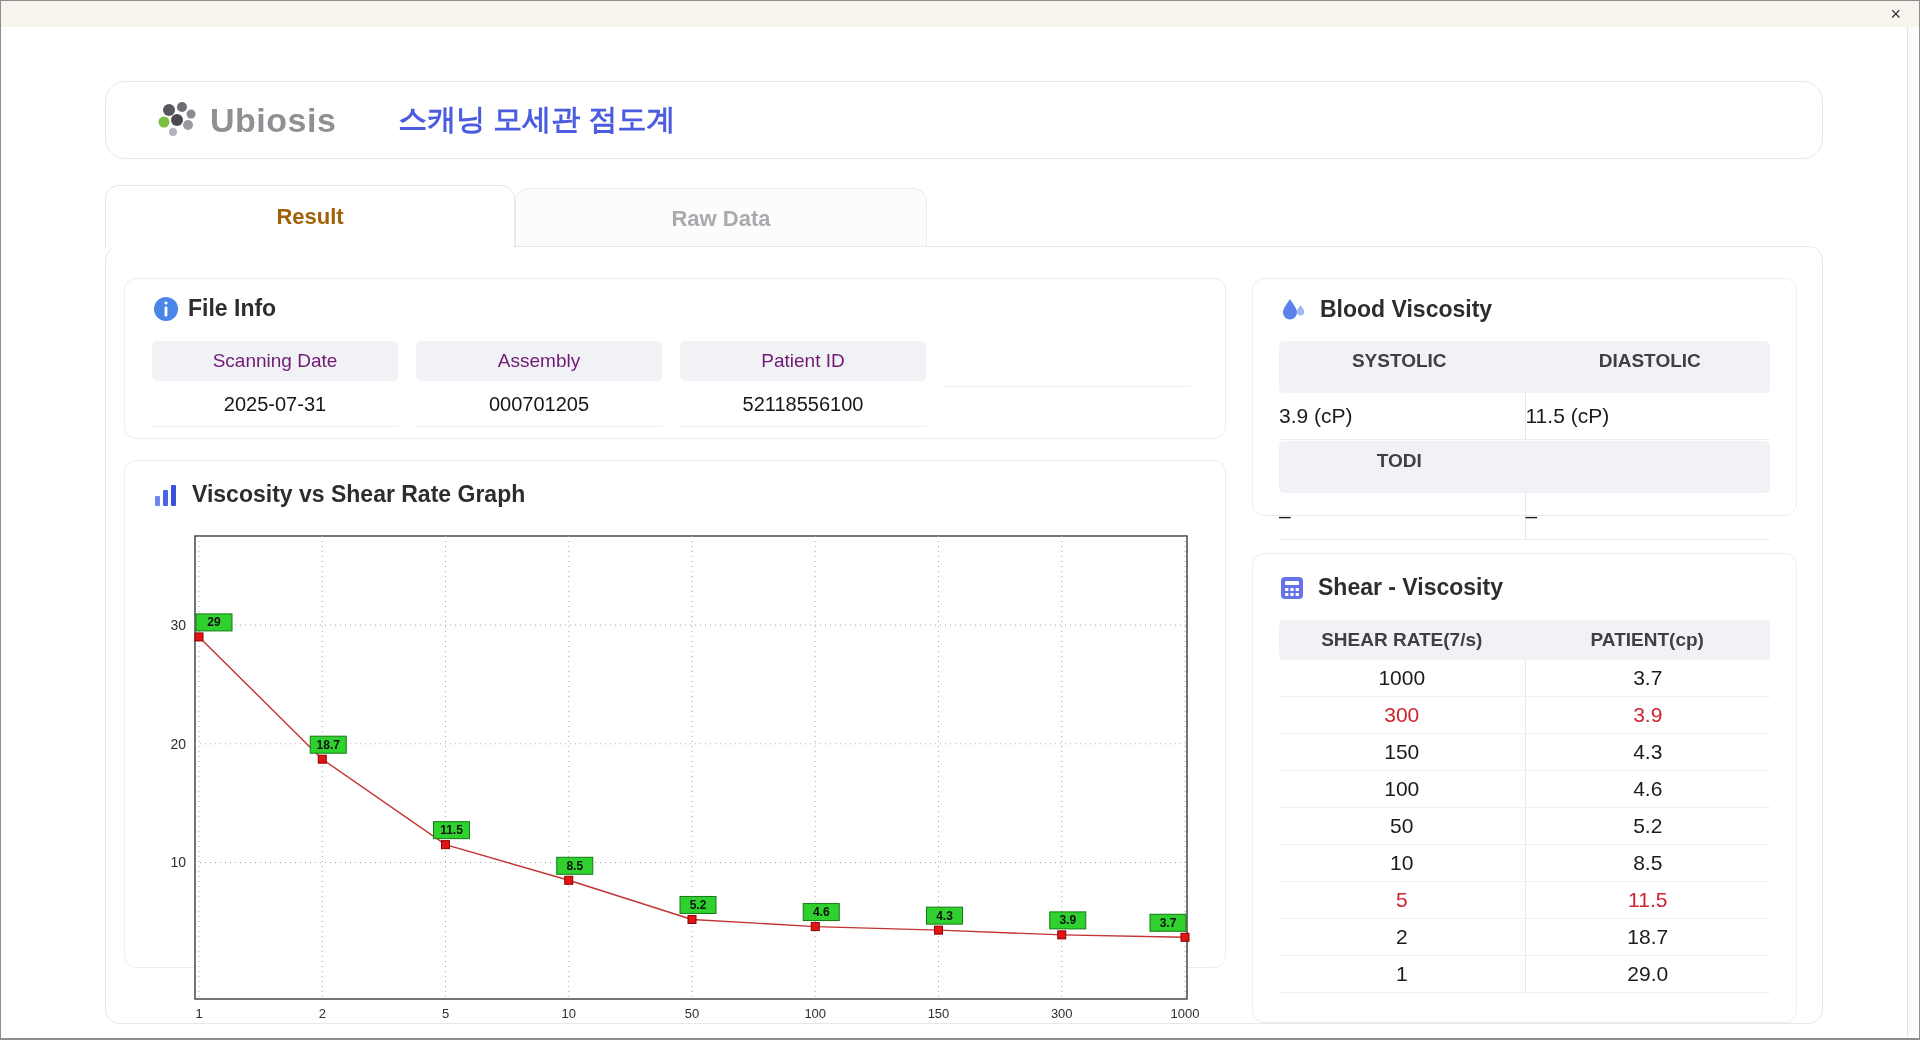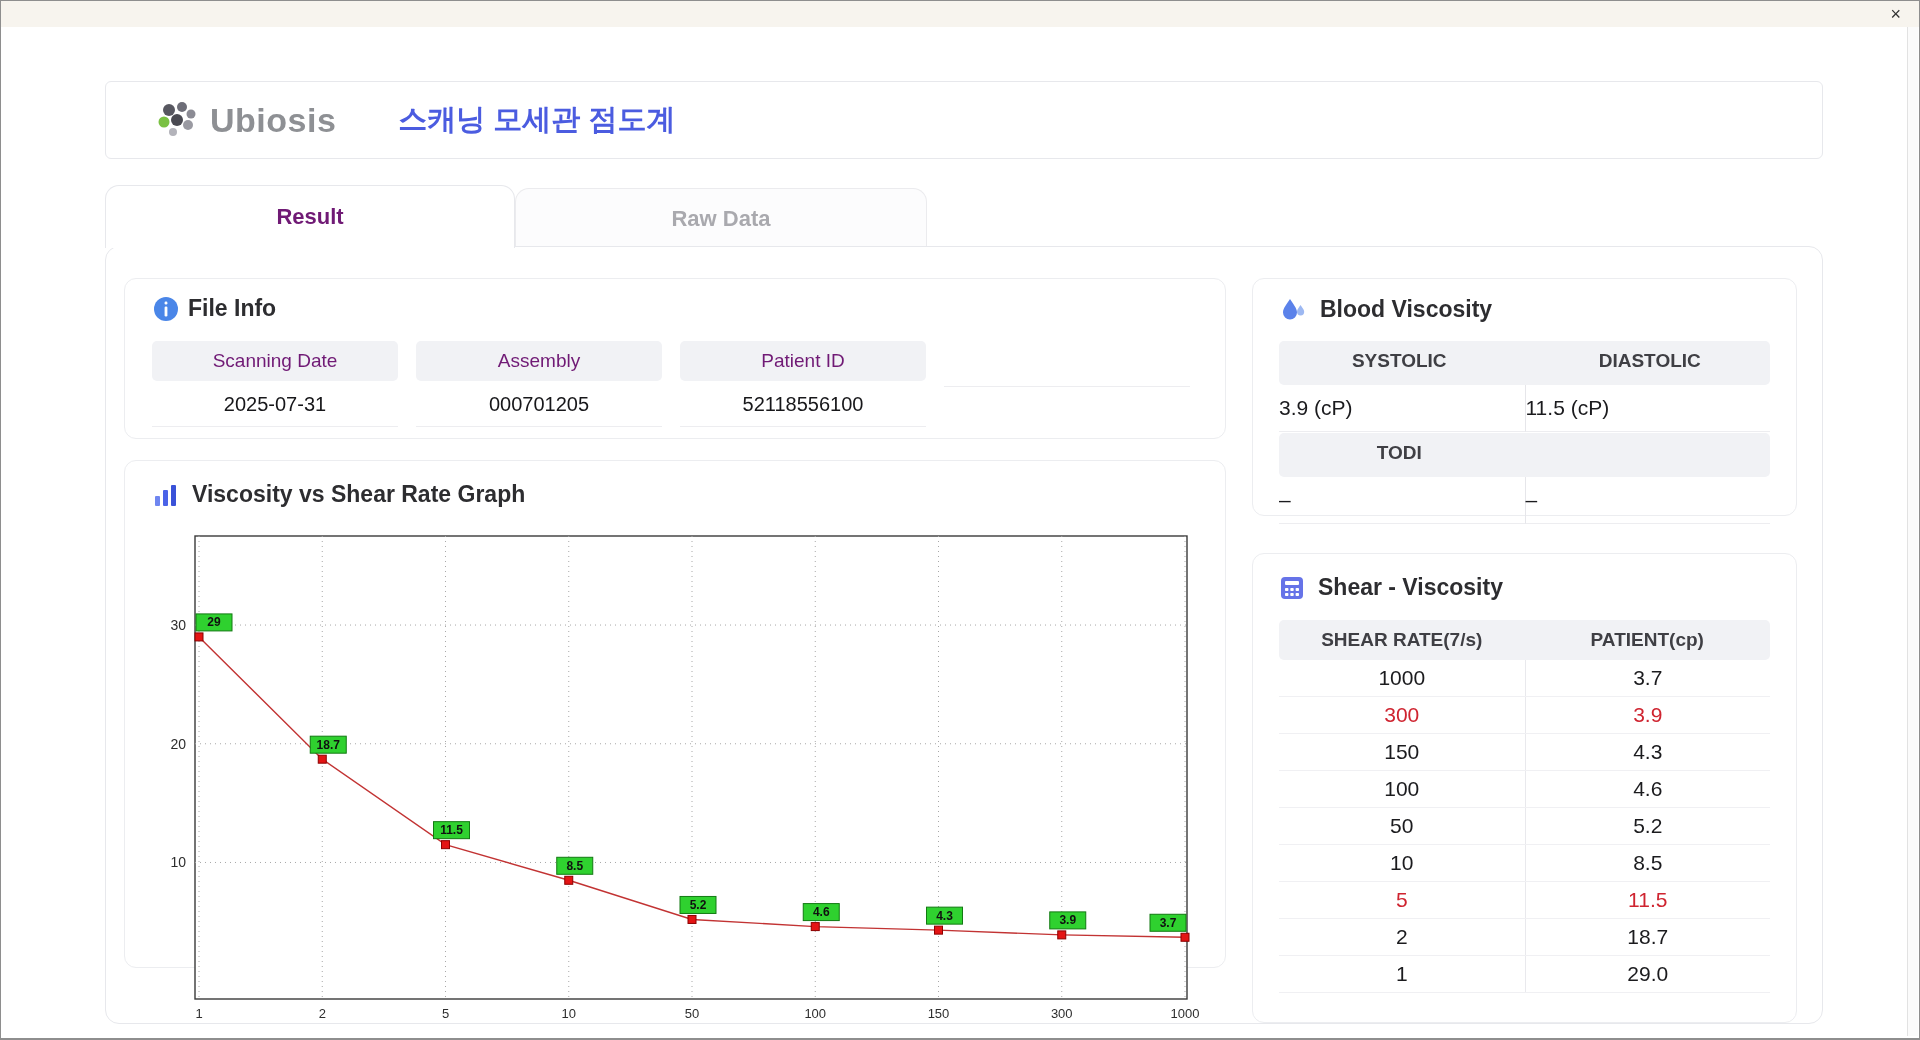--- a/index.html
+++ b/index.html
@@ -9,31 +9,31 @@
   .window { position: absolute; inset: 0; background: #fff;
     border: 1px solid #8e8e8e; border-bottom-width: 2px; }
 
   .titlebar { position: absolute; top: 0; left: 0; right: 0; height: 26px; background: #f7f4ee; z-index: 6; }
   .close-btn { position: absolute; top: 2px; right: 18px; font-size: 18px; line-height: 22px;
     color: #333; cursor: pointer; z-index: 7; }
   .scroll-track { position: absolute; top: 26px; right: 1px; bottom: 2px; width: 11px;
     background: #fbfbfb; border-left: 1px solid #e2e2e2; z-index: 5; }
 
   .header-card { position: absolute; left: 104px; top: 80px; width: 1718px; height: 78px;
-    background: #fff; border: 1px solid #e7e8ec; border-radius: 6px;
+    background: #fff; border: 1px solid #e7e8ec; border-radius: 20px;
     display: flex; align-items: center; }
   .logo { display: flex; align-items: center; gap: 10px; margin-left: 48px; }
   .logo-text { font-size: 34px; font-weight: 600; color: #8e9094; letter-spacing: 0.5px; }
   .app-title { margin-left: 62px; font-size: 29px; font-weight: bold; color: #4b5ce0; }
 
   .tab { position: absolute; display: flex; align-items: center; justify-content: center;
     border-radius: 14px 14px 0 0; cursor: pointer; }
   .tab-active { left: 104px; top: 184px; width: 410px; height: 63px; background: #fff;
     border: 1px solid #e7e8ec; border-bottom: none; z-index: 3;
-    font-size: 22px; font-weight: bold; color: #701a75; }
+    font-size: 22px; font-weight: bold; color: #a16207; }
   .tab-inactive { left: 514px; top: 187px; width: 412px; height: 61px; background: #fcfcfd;
     border: 1px solid #ebebee; border-bottom: none; z-index: 1;
     font-size: 22px; font-weight: 600; color: #a9a9ae; }
 
   .container-card { position: absolute; left: 104px; top: 245px; width: 1718px; height: 778px;
     background: #fff; border: 1px solid #e7e8ec; border-radius: 14px; z-index: 2; }
 
   .inner-card { position: absolute; background: #fff; border: 1px solid #ecedf0; border-radius: 12px; }
   .card-title { position: absolute; display: flex; align-items: center; gap: 13px; }
   .card-title .t { font-size: 23px; font-weight: bold; color: #2d2d30; }
@@ -46,21 +46,21 @@
   .fi-value { height: 46px; line-height: 46px; text-align: center; font-size: 20px;
     color: #17171a; border-bottom: 1px solid #ededf0; }
 
   
   .graph-card { left: 18px; top: 213px; width: 1102px; height: 508px; }
   .chart-svg { position: absolute; left: 10px; top: 58px; }
 
   
   .blood-card { left: 1146px; top: 31px; width: 545px; height: 238px; }
   .bv-table { position: absolute; left: 26px; right: 26px; top: 62px; }
-  .bv-head { height: 44px; background: #f1f2f5; border-radius: 5px;
+  .bv-head { height: 52px; background: #f1f2f5; border-radius: 5px;
     display: grid; grid-template-columns: 1fr 1fr; gap: 10px; }
   .bv-head div { line-height: 40px; text-align: center; font-size: 19px; font-weight: 600; color: #3f3f44; }
   .bv-val { height: 46px; display: grid; grid-template-columns: 1fr 1fr; }
   .bv-val div { line-height: 46px; text-align: left; font-size: 21px; color: #1b1b1e;
     border-bottom: 1px solid #ededf0; }
   .bv-val div + div { border-left: 1px solid #e6e6ea; }
 
   
   .shear-card { left: 1146px; top: 306px; width: 545px; height: 470px; }
   .sv-table { position: absolute; left: 26px; right: 26px; top: 66px; }

